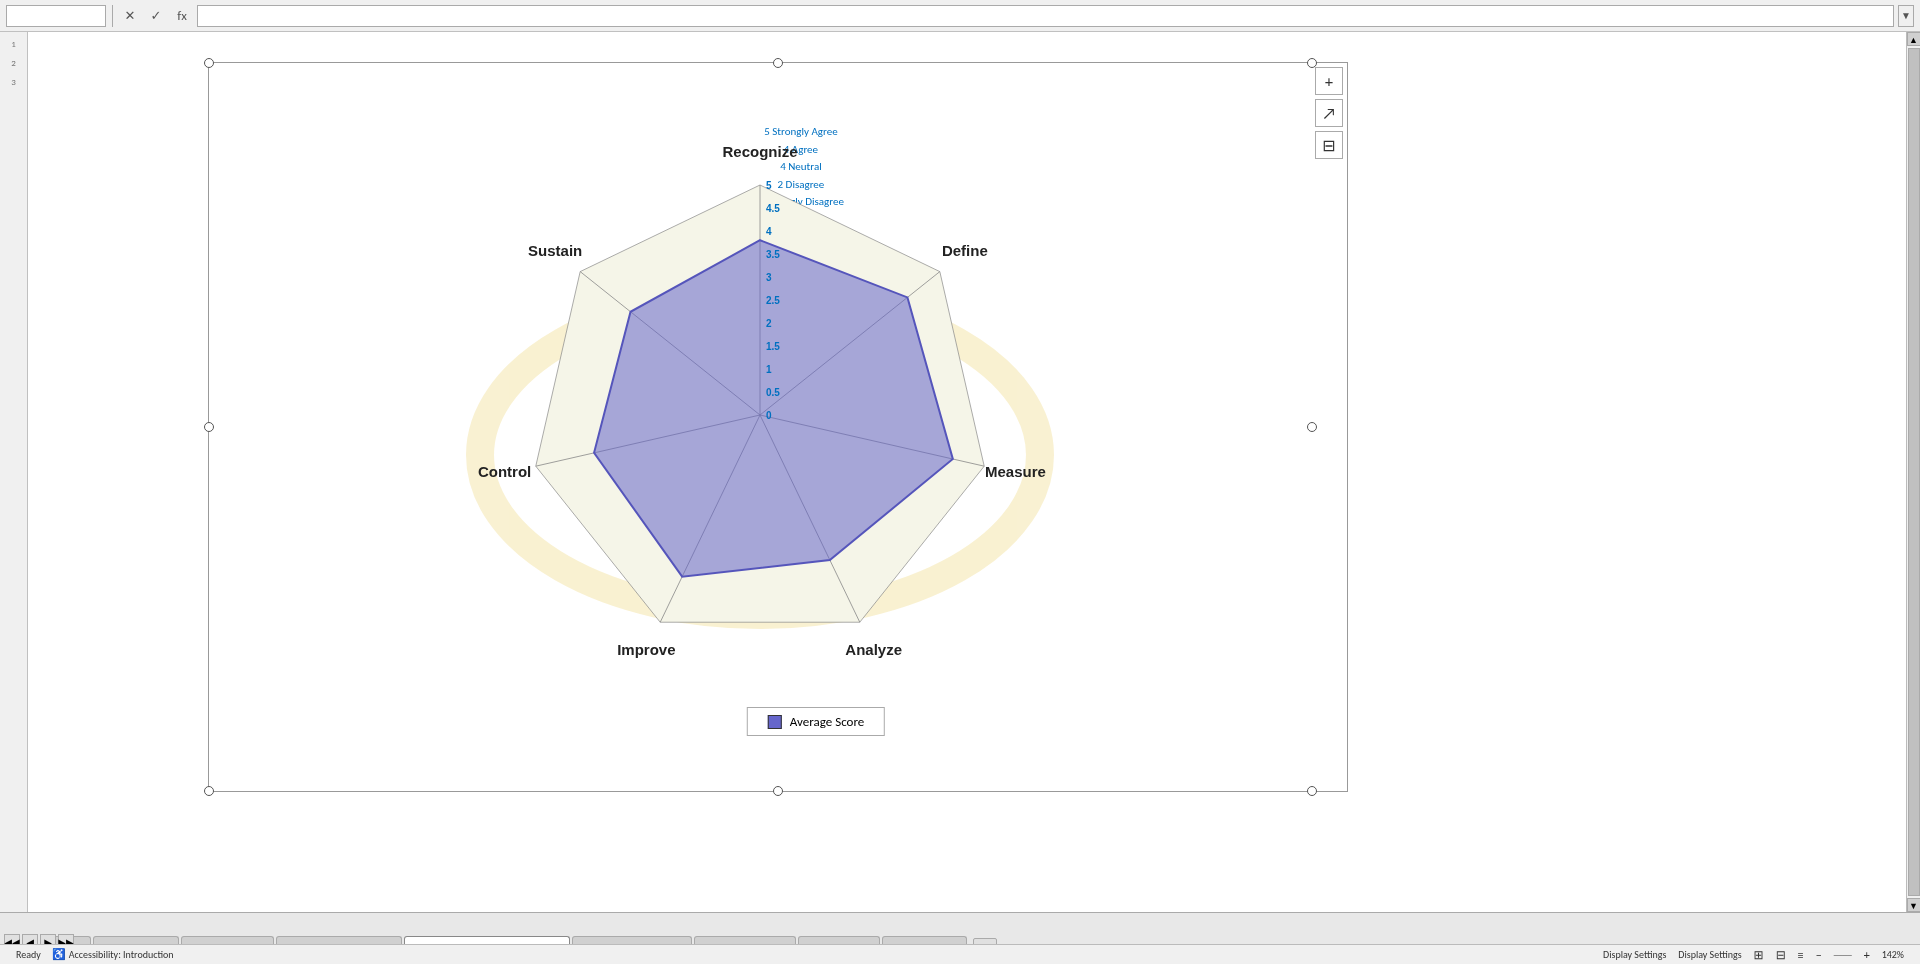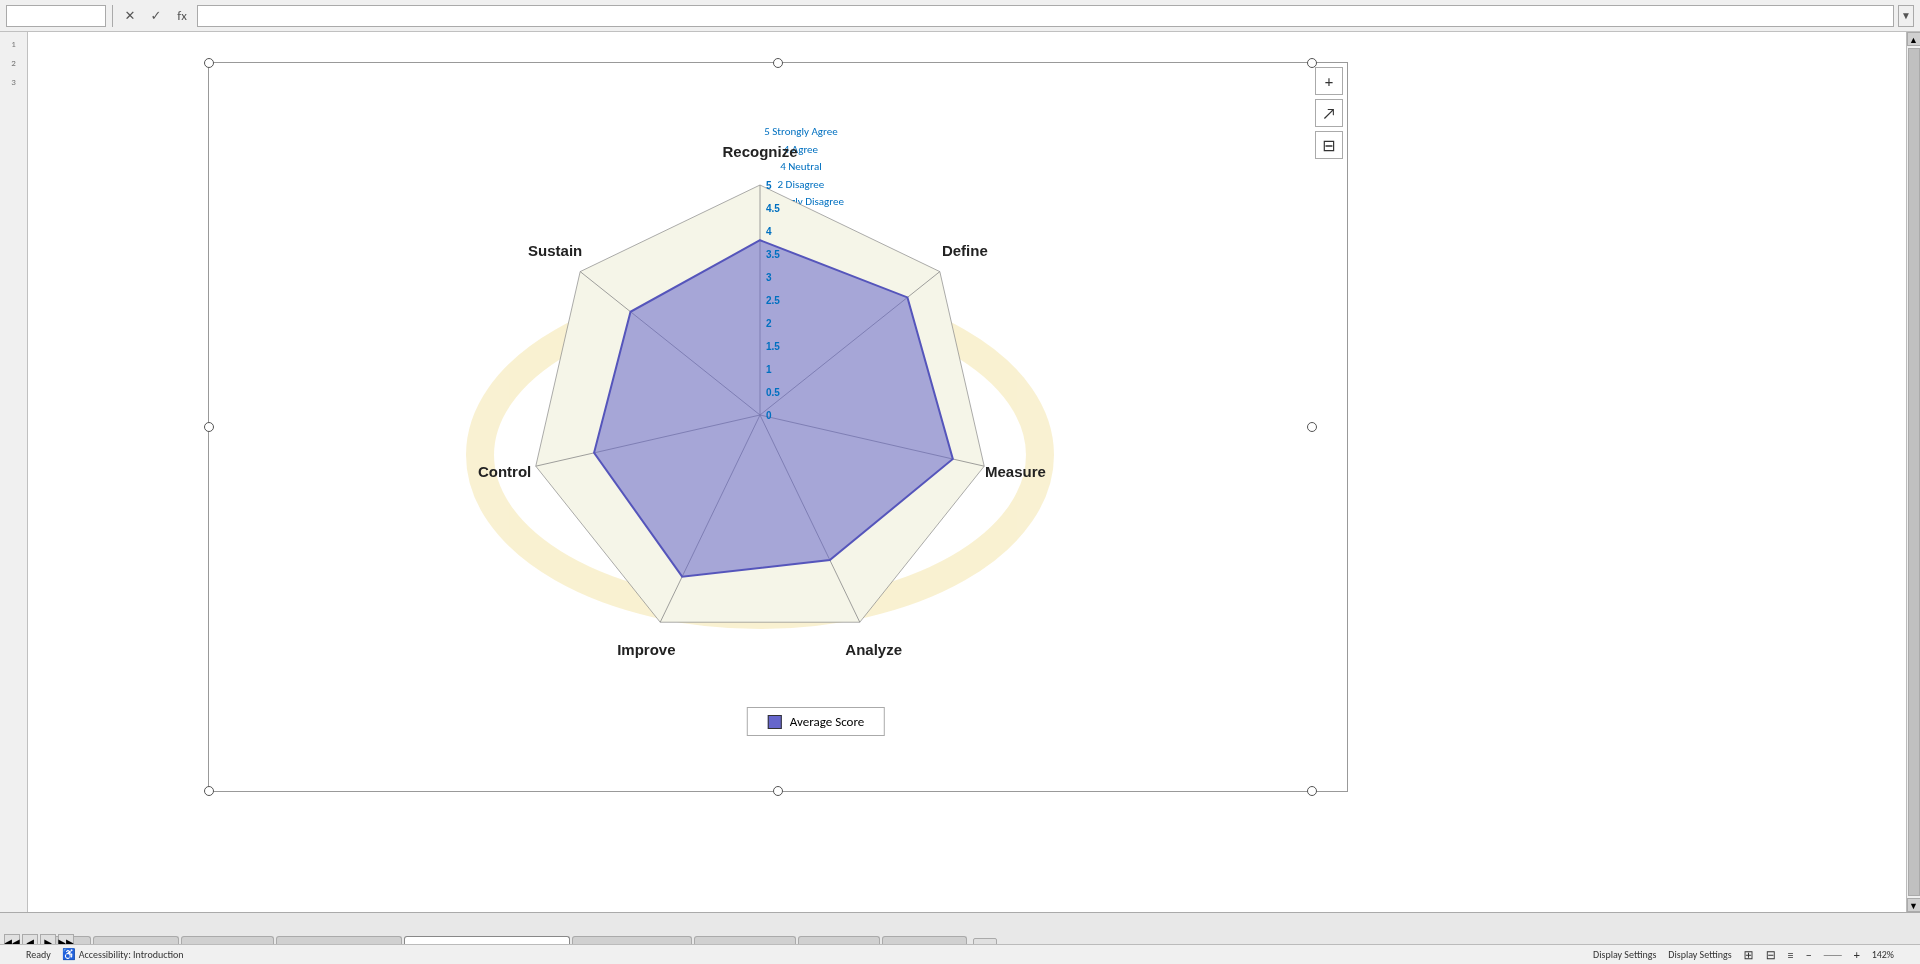--- a/index.html
+++ b/index.html
@@ -210,21 +210,21 @@
     
     .status-bar {
       position: absolute;
       bottom: 0;
       left: 0; right: 0;
       height: 20px;
       background: #f0f0f0;
       border-top: 1px solid #bbb;
       display: flex;
       align-items: center;
-      padding: 0 26px;
+      padding: 0 16px;
       font-size: 10px;
       color: #333;
       gap: 12px;
       z-index: 10;
     }
     .status-right {
       margin-left: auto;
       display: flex;
       align-items: center;
       gap: 12px;

